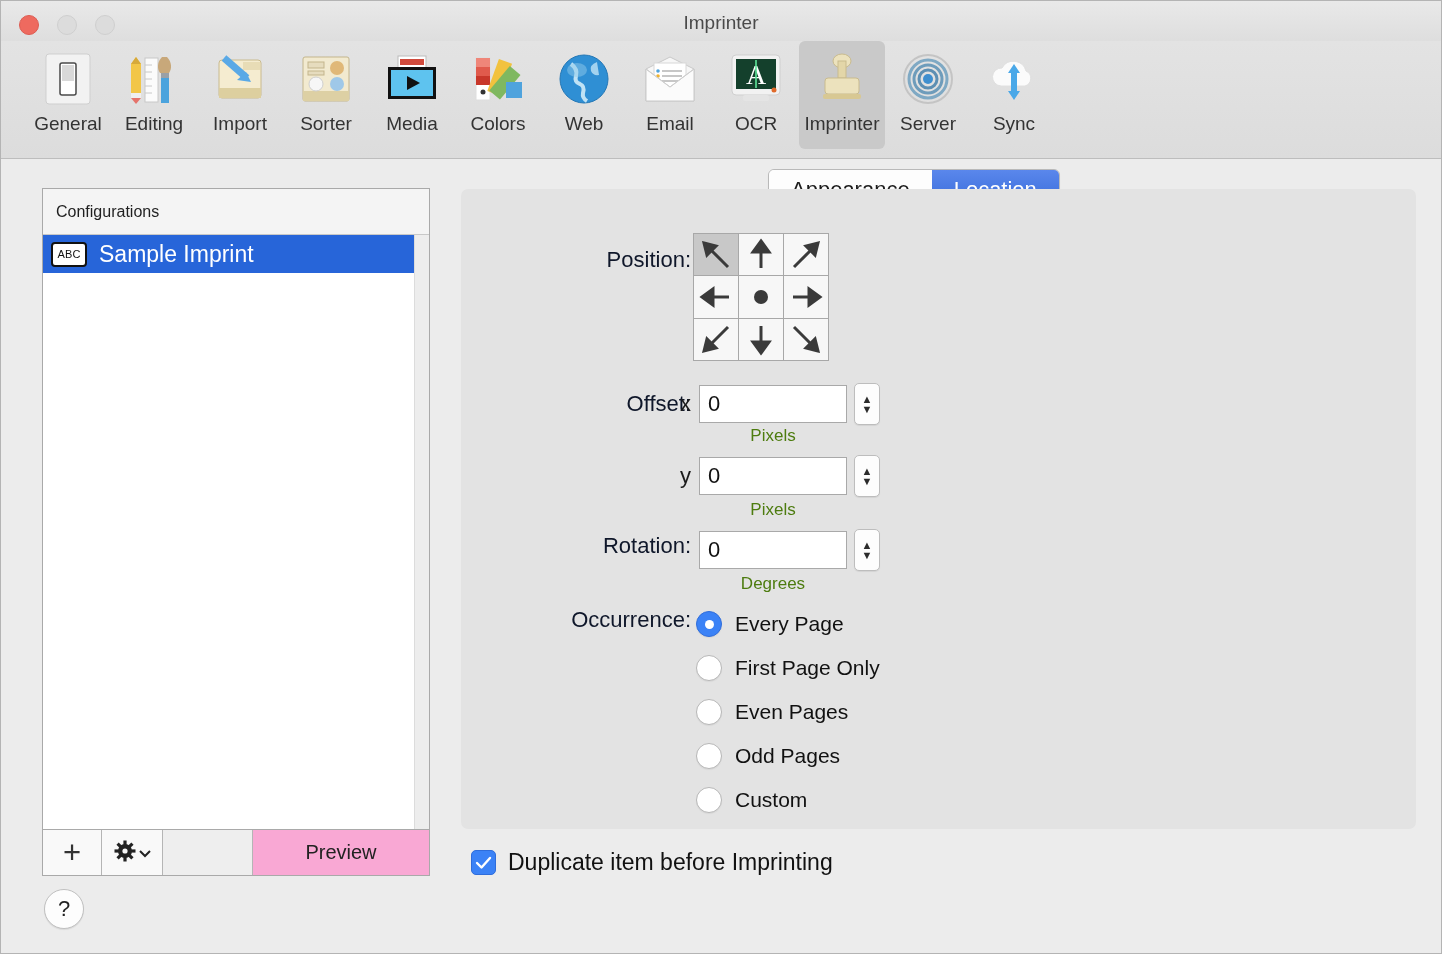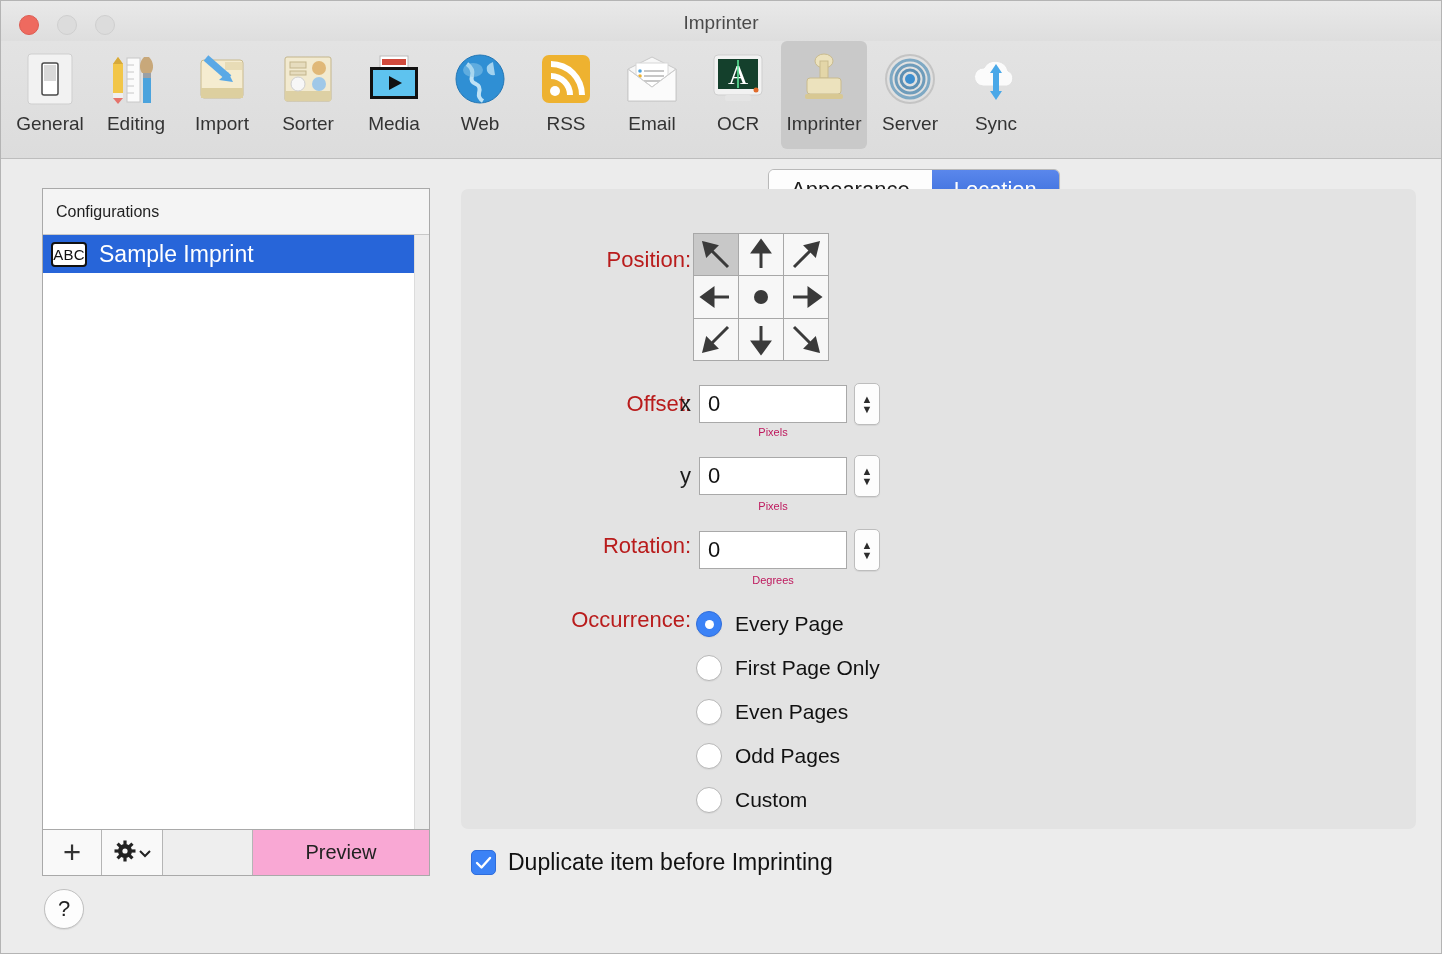--- a/index.html
+++ b/index.html
@@ -54,21 +54,21 @@
 
   
   .toolbar {
     position: absolute;
     top: 40px; left: 0; right: 0;
     height: 118px;
     background: linear-gradient(to bottom, #e3e3e3 0%, #dcdcdc 100%);
     border-bottom: 1px solid #bdbdbd;
     display: flex;
     align-items: flex-start;
-    padding-left: 6px;
+    padding-left: 24px;
     box-sizing: border-box;
   }
   .tbitem {
     width: 86px;
     height: 108px;
     padding-top: 6px;
     box-sizing: border-box;
     display: flex;
     flex-direction: column;
     align-items: center;
@@ -125,21 +125,21 @@
     align-items: center;
     padding-left: 8px;
     box-sizing: border-box;
   }
   .list-row.selected { background: #2765d9; }
   .abc-badge {
     width: 32px; height: 21px;
     border: 2px solid #111;
     border-radius: 4px;
     background: #fff;
-    font-size: 15px;
+    font-size: 11px;
     font-family: "Liberation Sans", sans-serif;
     color: #111;
     display: flex;
     align-items: center;
     justify-content: center;
     letter-spacing: 0.2px;
     flex: none;
   }
   .row-label {
     margin-left: 12px;
@@ -257,21 +257,21 @@
     top: 188px;
     width: 955px;
     height: 640px;
     background: #e3e3e3;
     border-radius: 7px;
   }
 
   .row-label-right {
     position: absolute;
     font-size: 22px;
-    color: #b91c1c;
+    color: #0f172a;
     text-align: right;
   }
 
   
   .posgrid {
     position: absolute;
     left: 232px;
     top: 44px;
     width: 136px;
     height: 128px;
@@ -327,22 +327,22 @@
     justify-content: center;
     cursor: default;
   }
   .chev {
     font-size: 11px;
     color: #2b2b2b;
     line-height: 10px;
   }
   .unit {
     position: absolute;
-    font-size: 11px;
-    color: #be185d;
+    font-size: 17px;
+    color: #4d7c0f;
     text-align: center;
     width: 148px;
   }
 
   
   .radio-row {
     position: absolute;
     display: flex;
     align-items: center;
     cursor: default;
@@ -490,45 +490,53 @@
           <rect x="14" y="3" width="28" height="12" fill="#fff" stroke="#bbb"></rect>
           <rect x="16" y="6" width="24" height="6" fill="#d04a3c"></rect>
           <rect x="4" y="14" width="48" height="32" fill="#111"></rect>
           <rect x="7" y="17" width="42" height="26" fill="#5ec3ef"></rect>
           <polygon points="23,23 23,37 36,30" fill="#111"></polygon>
         </svg>
       </div>
       <div class="tblabel">Media</div>
     </div>
 
+    <div class="tbitem">
+      <div class="tbicon">
+        <svg width="56" height="54" viewBox="0 0 56 54">
+          <rect x="6" y="6" width="14" height="42" fill="#fff" stroke="#ddd"></rect>
+          <rect x="6" y="6" width="14" height="9" fill="#ef8679"></rect>
+          <rect x="6" y="15" width="14" height="9" fill="#e05a4c"></rect>
+          <rect x="6" y="24" width="14" height="9" fill="#c8372a"></rect>
+          <circle cx="13" cy="40" r="2.5" fill="#333"></circle>
+          <g transform="rotate(20 28 30)">
+              <rect x="21" y="8" width="14" height="34" fill="#f2c23e"></rect>
+            </g>
+          <g transform="rotate(40 30 32)">
+              <rect x="26" y="12" width="14" height="32" fill="#7fb860"></rect>
+            </g>
+          <rect x="36" y="30" width="16" height="16" fill="#4fa3dd"></rect>
+        </svg>
+      </div>
+      <div class="tblabel">Colors</div>
+    </div>
 
     <div class="tbitem">
       <div class="tbicon">
         <svg width="54" height="54" viewBox="0 0 54 54">
           <circle cx="27" cy="27" r="24" fill="#2f8fd4"></circle>
           <circle cx="27" cy="27" r="24" fill="none" stroke="#2477b5"></circle>
           <path d="M14 12 q7 5 5 12 q-2 6 4 8 q5 2 3 9 q-1 5 4 8" fill="none" stroke="#bfe2f5" stroke-width="4"></path>
           <path d="M40 10 q-8 3 -6 9 q2 5 8 4" fill="#bfe2f5" opacity="0.8"></path>
           <ellipse cx="20" cy="18" rx="10" ry="7" fill="#8fc9ea" opacity="0.5"></ellipse>
         </svg>
       </div>
       <div class="tblabel">Web</div>
     </div>
 
-    <div class="tbitem">
-      <div class="tbicon">
-        <svg width="52" height="52" viewBox="0 0 52 52">
-          <rect x="2" y="2" width="48" height="48" rx="7" fill="#eeb230"></rect>
-          <circle cx="15" cy="38" r="5" fill="#fff"></circle>
-          <path d="M11 26 a16 16 0 0 1 16 16 h6 a22 22 0 0 0 -22 -22 z" fill="#fff"></path>
-          <path d="M11 14 a28 28 0 0 1 28 28 h6 a34 34 0 0 0 -34 -34 z" fill="#fff"></path>
-        </svg>
-      </div>
-      <div class="tblabel">RSS</div>
-    </div>
 
 
     <div class="tbitem">
       <div class="tbicon">
         <svg width="56" height="48" viewBox="0 0 56 48">
           <path d="M4 14 L28 2 L52 14 v32 H4 z" fill="#f7f7f7" stroke="#c9c9c9"></path>
           <rect x="12" y="8" width="32" height="26" fill="#fff" stroke="#d8d8d8"></rect>
           <g stroke="#b9b9b9" stroke-width="1.6">
               <line x1="20" y1="16" x2="40" y2="16"></line>
               <line x1="20" y1="21" x2="40" y2="21"></line>

